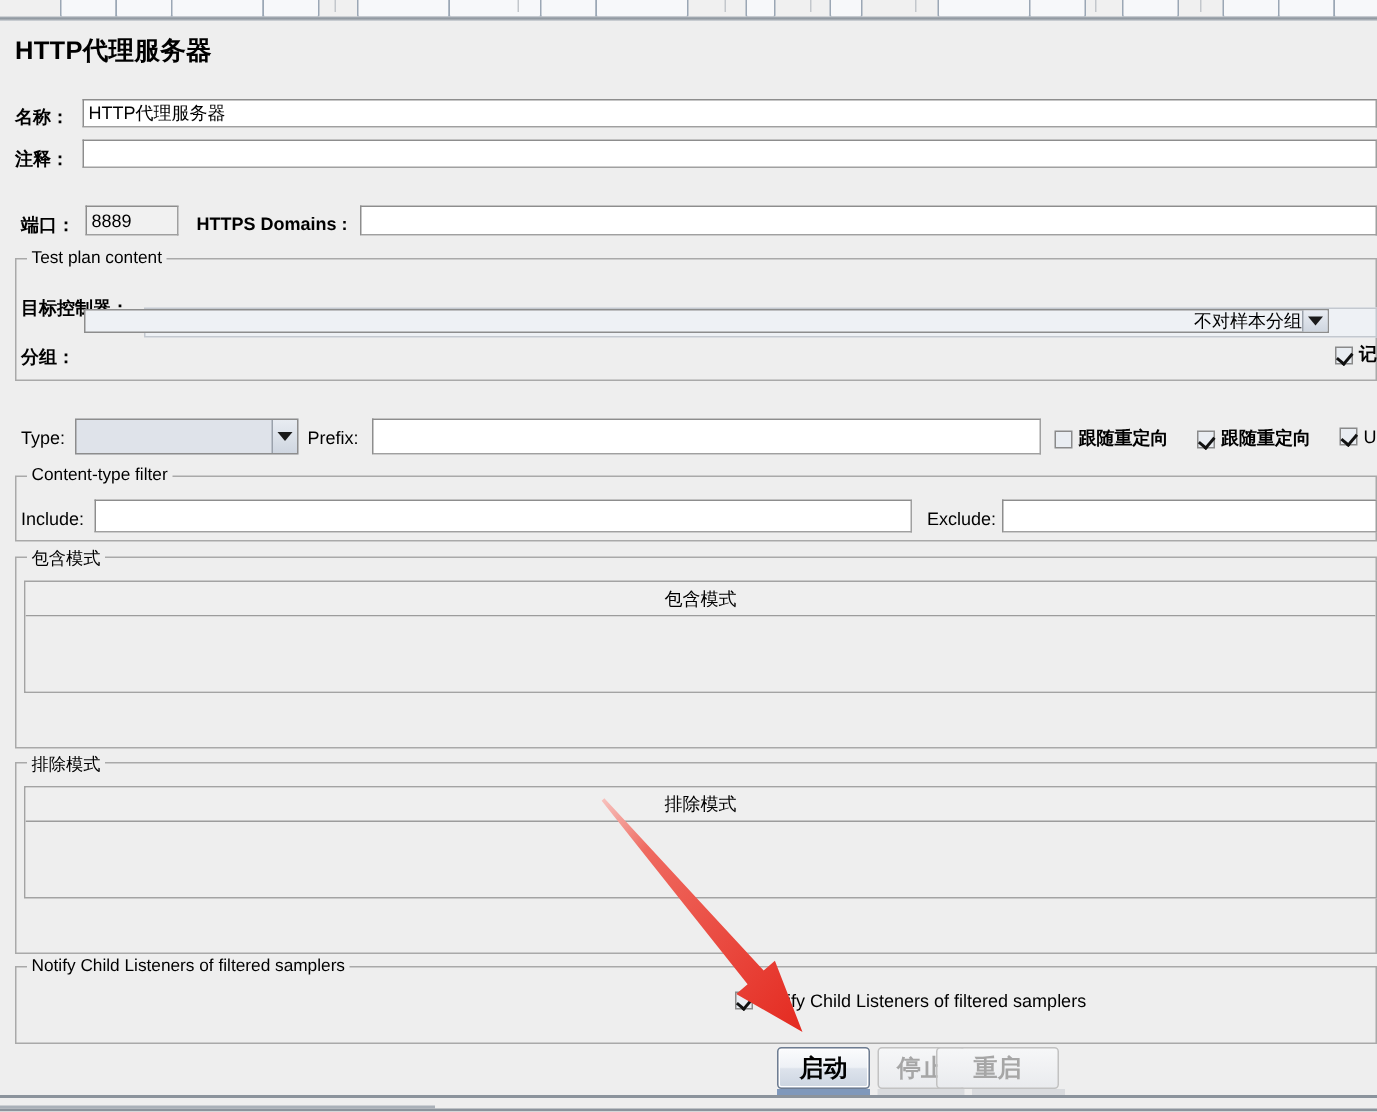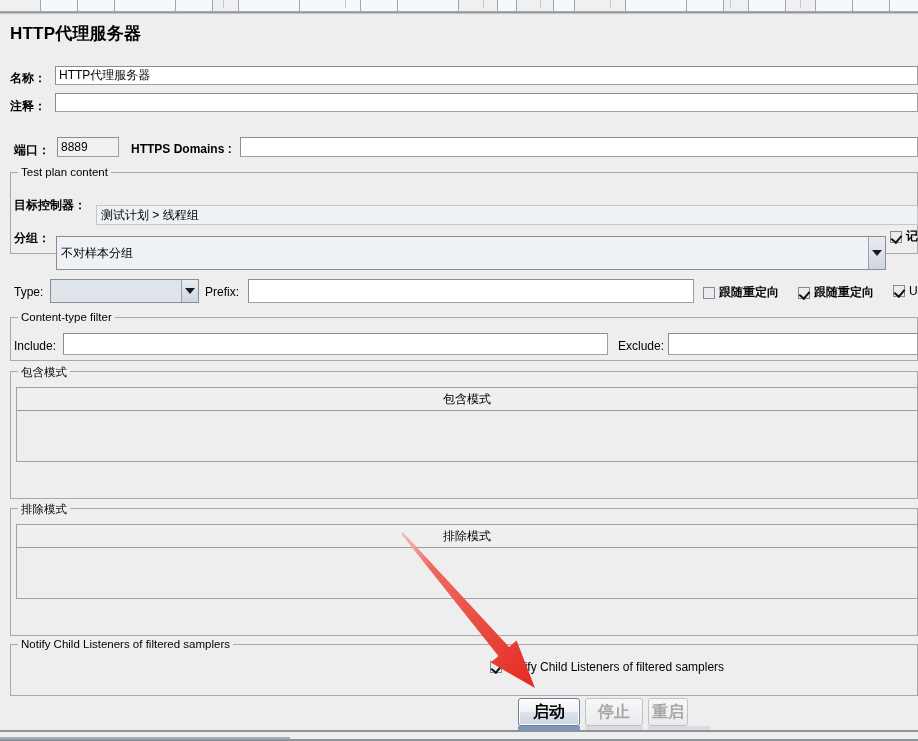--- a/index.html
+++ b/index.html
@@ -250,21 +250,21 @@
   <div class="lbl" style="left:131px; top:128px;">HTTPS Domains :</div>
   <input class="tf" style="left: 240px; top: 123px; width: 678px; height: 20px;" value="">
 
   <div class="grp" style="left:10px; top:158px; width:908px; height:82px;">
     <span class="grp-title">Test plan content</span>
   </div>
   <div class="lbl" style="left:14px; top:183px;">目标控制器：</div>
   <div class="ro-field" style="left:96px; top:191px; width:822px; height:20px;">测试计划 &gt; 线程组</div>
 
   <div class="lbl" style="left:14px; top:216px;">分组：</div>
-  <div class="combo filled" style="left:56px; top:222px; width:830px; height:34px;">
+  <div class="combo filled" style="left:56px; top:192px; width:830px; height:16px;text-align:right;">
     <span class="combo-text">不对样本分组</span>
     <span class="combo-arrow">
         <i></i>
       </span>
   </div>
   <div class="cb" style="left:890px; top:214px;">
     <span class="box checked"></span>
     <span class="cb-lbl">记</span>
   </div>
 
@@ -318,21 +318,21 @@
   <div class="grp" style="left:10px; top:630px; width:908px; height:52px;">
     <span class="grp-title">Notify Child Listeners of filtered samplers</span>
   </div>
   <div class="cb" style="left:490px; top:646px;">
     <span class="box checked"></span>
     <span class="cb-lbl en">Notify Child Listeners of filtered samplers</span>
   </div>
 
   <div class="btn cn focused" style="left:518px; top:684px; width:62px; height:28px;">启动</div>
   <div class="btn cn disabled" style="left:585px; top:684px; width:58px; height:28px;">停止</div>
-  <div class="btn cn disabled" style="left:648px; top:684px; width:40px; height:28px;">重启</div>
+  <div class="btn cn disabled" style="left:624px; top:684px; width:82px; height:28px;">重启</div>
 
 </div>
 
 <div class="ghost-btns">
   <span style="left:518px; width:62px; background:#7f98bb;"></span>
   <span style="left:585px; width:58px; background:#d9dbde;"></span>
   <span style="left:648px; width:62px; background:#d9dbde;"></span>
 </div>
 
 <div class="bottom-edge">

